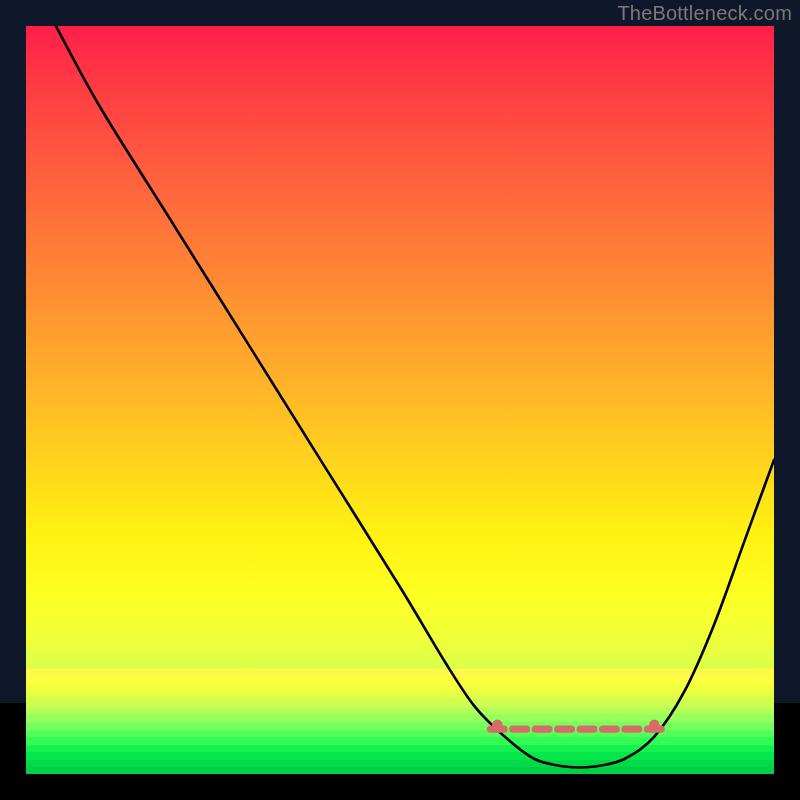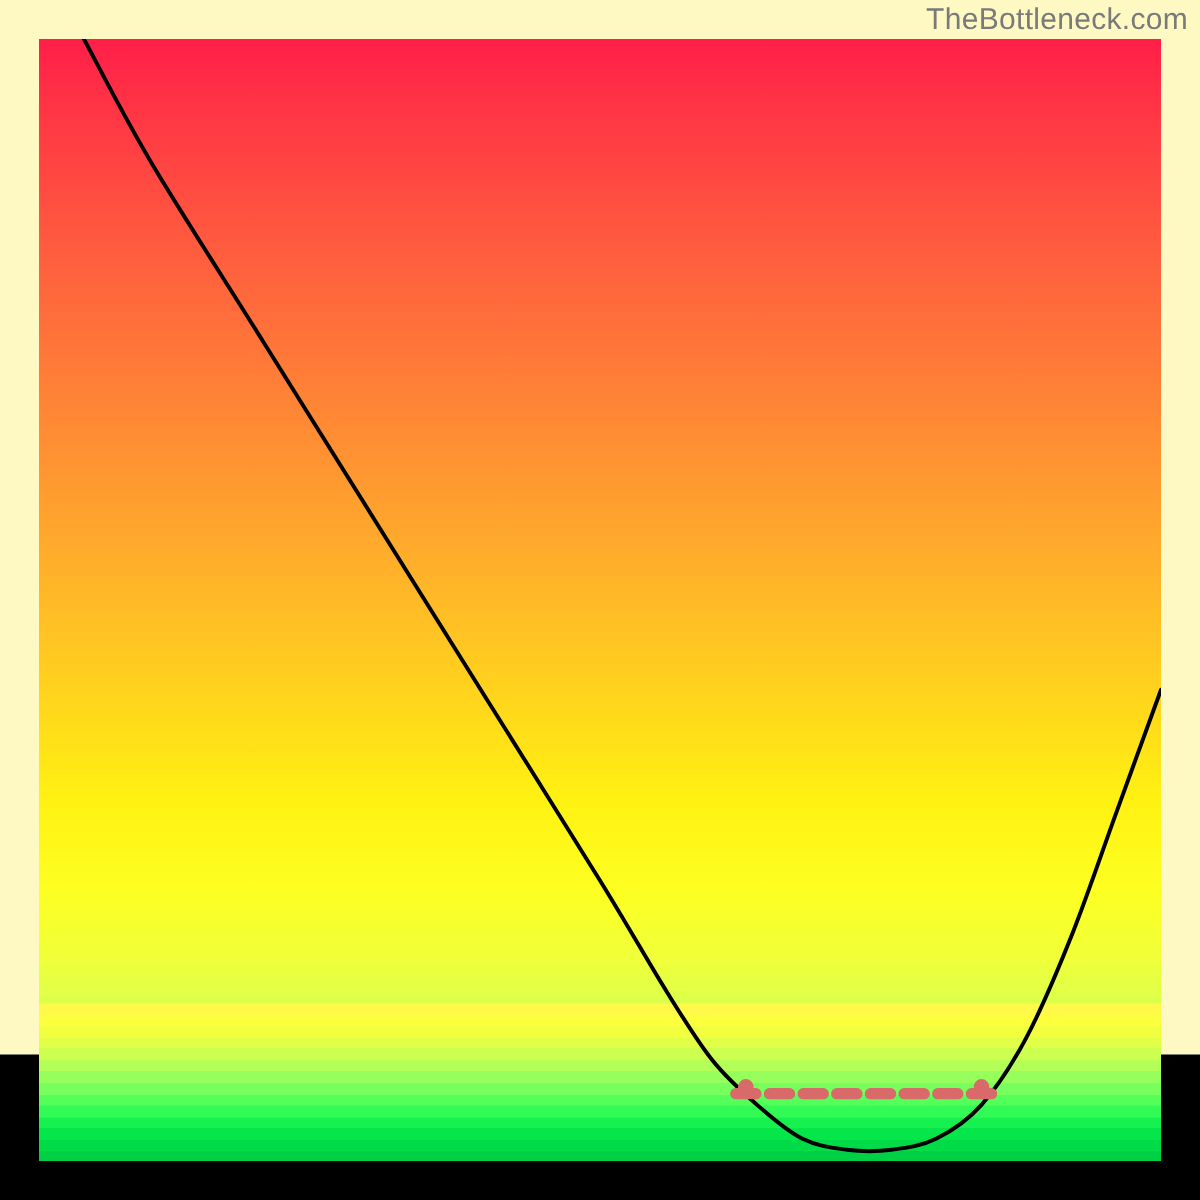--- a/index.html
+++ b/index.html
@@ -8,21 +8,21 @@
     width: 800px;
     height: 800px;
     background: #000;
     overflow: hidden;
     font-family: Arial, Helvetica, sans-serif;
   }
   .wrap {
     position: relative;
     width: 800px;
     height: 703px;
-    background: #fef9c3;
+    background: #0f172a;
   }
   .watermark {
     position: absolute;
     top: 2px;
     right: 8px;
     color: #7a7a7a;
     font-size: 20px;
     font-weight: 500;
     z-index: 20;
     letter-spacing: 0.2px;

